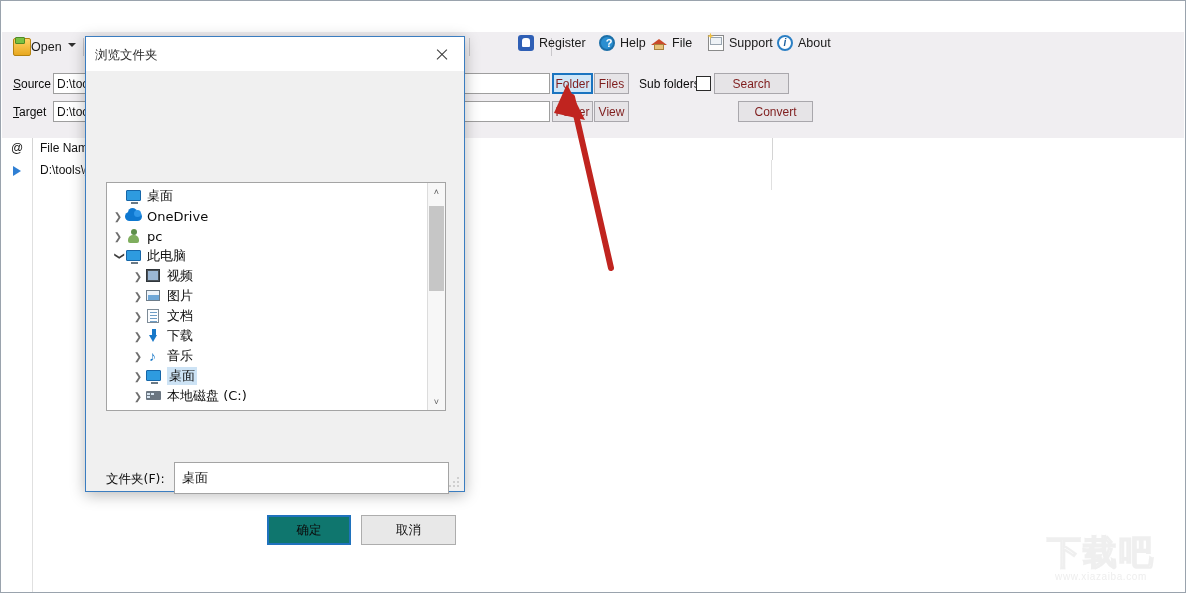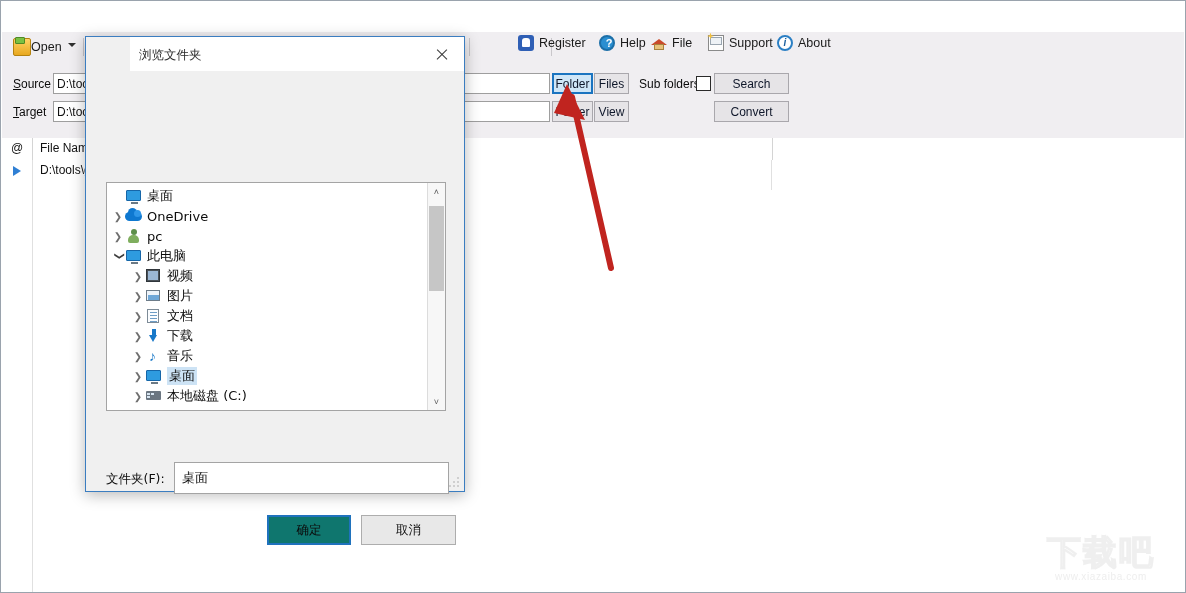--- a/index.html
+++ b/index.html
@@ -43,21 +43,21 @@
   .tb-item .lbl{font-size:12.5px;color:#1a1a1a;white-space:nowrap;}
 
   
   .params{position:absolute;left:1px;top:60px;right:1px;height:77px;background:#f0eef1;
           border-bottom:1px solid #b5b2b8;}
   .p-label{position:absolute;font-size:12px;color:#0b0b0b;white-space:nowrap;}
   .p-label u{text-decoration:underline;}
   .p-input{position:absolute;background:#ffffff;border:1px solid #9e9e9e;box-sizing:border-box;
            font-size:12px;color:#111;padding:1px 3px;line-height:18px;overflow:hidden;white-space:nowrap;}
   .btn{position:absolute;background:#e6e4e7;border:1px solid #a9a7ac;box-sizing:border-box;
-       font-size:12px;color:#0f172a;display:flex;align-items:center;justify-content:center;
+       font-size:12px;color:#7f1d1d;display:flex;align-items:center;justify-content:center;
        white-space:nowrap;}
   .btn.focus{border:2px solid #1a74c0;background:#cfe6f7;}
   .chk-label{position:absolute;font-size:12px;color:#0b0b0b;white-space:nowrap;}
   .chk{position:absolute;width:15px;height:15px;background:#fff;border:1px solid #2a2a2a;box-sizing:border-box;}
 
   
   .listhdr{position:absolute;left:1px;top:137px;right:1px;height:22px;background:#ffffff;
            border-bottom:1px solid #d8d8d8;}
   .lh-cell{position:absolute;top:3px;font-size:12px;color:#111;}
   .lh-div{position:absolute;top:0;width:1px;height:22px;background:#d4d4d4;}
@@ -77,21 +77,21 @@
           font-size:34px;line-height:38px;letter-spacing:2px;text-align:center;
           color:transparent;-webkit-text-stroke:1.3px #e3e3e3;font-weight:bold;
           font-family:"DejaVu Sans",sans-serif;}
   .wm-sub{position:absolute;left:0;top:38px;width:150px;text-align:center;
           font-size:10px;color:#e0e0e0;letter-spacing:.6px;}
 
   
   .dlg{position:absolute;left:85px;top:36px;width:380px;height:456px;background:#f0f0f0;
        border:1px solid #3b7dc0;box-sizing:border-box;
        box-shadow:0 3px 14px rgba(0,0,0,.28);}
-  .dlg-title{position:absolute;left:0;top:0;right:0;height:34px;background:#ffffff;margin-left:44px;}
+  .dlg-title{position:absolute;left:0;top:0;right:0;height:34px;background:#ffffff;}
   .dlg-title .t{position:absolute;left:9px;top:10px;font-size:12.5px;color:#2b2b2b;}
   .dlg-close{position:absolute;right:0;top:0;width:45px;height:34px;
              display:flex;align-items:center;justify-content:center;}
   .dlg-close span{display:block;width:13px;height:13px;position:relative;}
   .dlg-close span:before,.dlg-close span:after{content:"";position:absolute;left:0;top:6px;
         width:14px;height:1.2px;background:#3a3a3a;}
   .dlg-close span:before{transform:rotate(45deg);}
   .dlg-close span:after{transform:rotate(-45deg);}
   .dlg-body{position:absolute;left:0;top:34px;right:0;bottom:0;background:#f0f0f0;}
 
@@ -219,21 +219,21 @@
       <div class="btn focus" style="left:550px;top:12px;width:41px;height:21px;">Folder</div>
       <div class="btn" style="left:592px;top:12px;width:35px;height:21px;">Files</div>
       <span class="chk-label" style="left:637px;top:16px;">Sub folders</span>
       <div class="chk" style="left:694px;top:15px;"></div>
       <div class="btn" style="left:712px;top:12px;width:75px;height:21px;">Search</div>
 
       <span class="p-label" style="left:11px;top:44px;"><u>T</u>arget</span>
       <div class="p-input" style="left:51px;top:40px;width:497px;height:21px;">D:\tool</div>
       <div class="btn" style="left:550px;top:40px;width:41px;height:21px;">Folder</div>
       <div class="btn" style="left:592px;top:40px;width:35px;height:21px;">View</div>
-      <div class="btn" style="left:712px;top:40px;width:75px;height:21px;">Convert</div>
+      <div class="btn" style="left:736px;top:40px;width:75px;height:21px;">Convert</div>
     </div>
 
     <div class="listhdr">
       <span class="lh-cell" style="left:9px;">@</span>
       <span class="lh-cell" style="left:38px;">File Name</span>
       <div class="lh-div" style="left:30px;"></div>
       <div class="lh-div" style="left:770px;"></div>
     </div>
 
     <div class="listbody">

